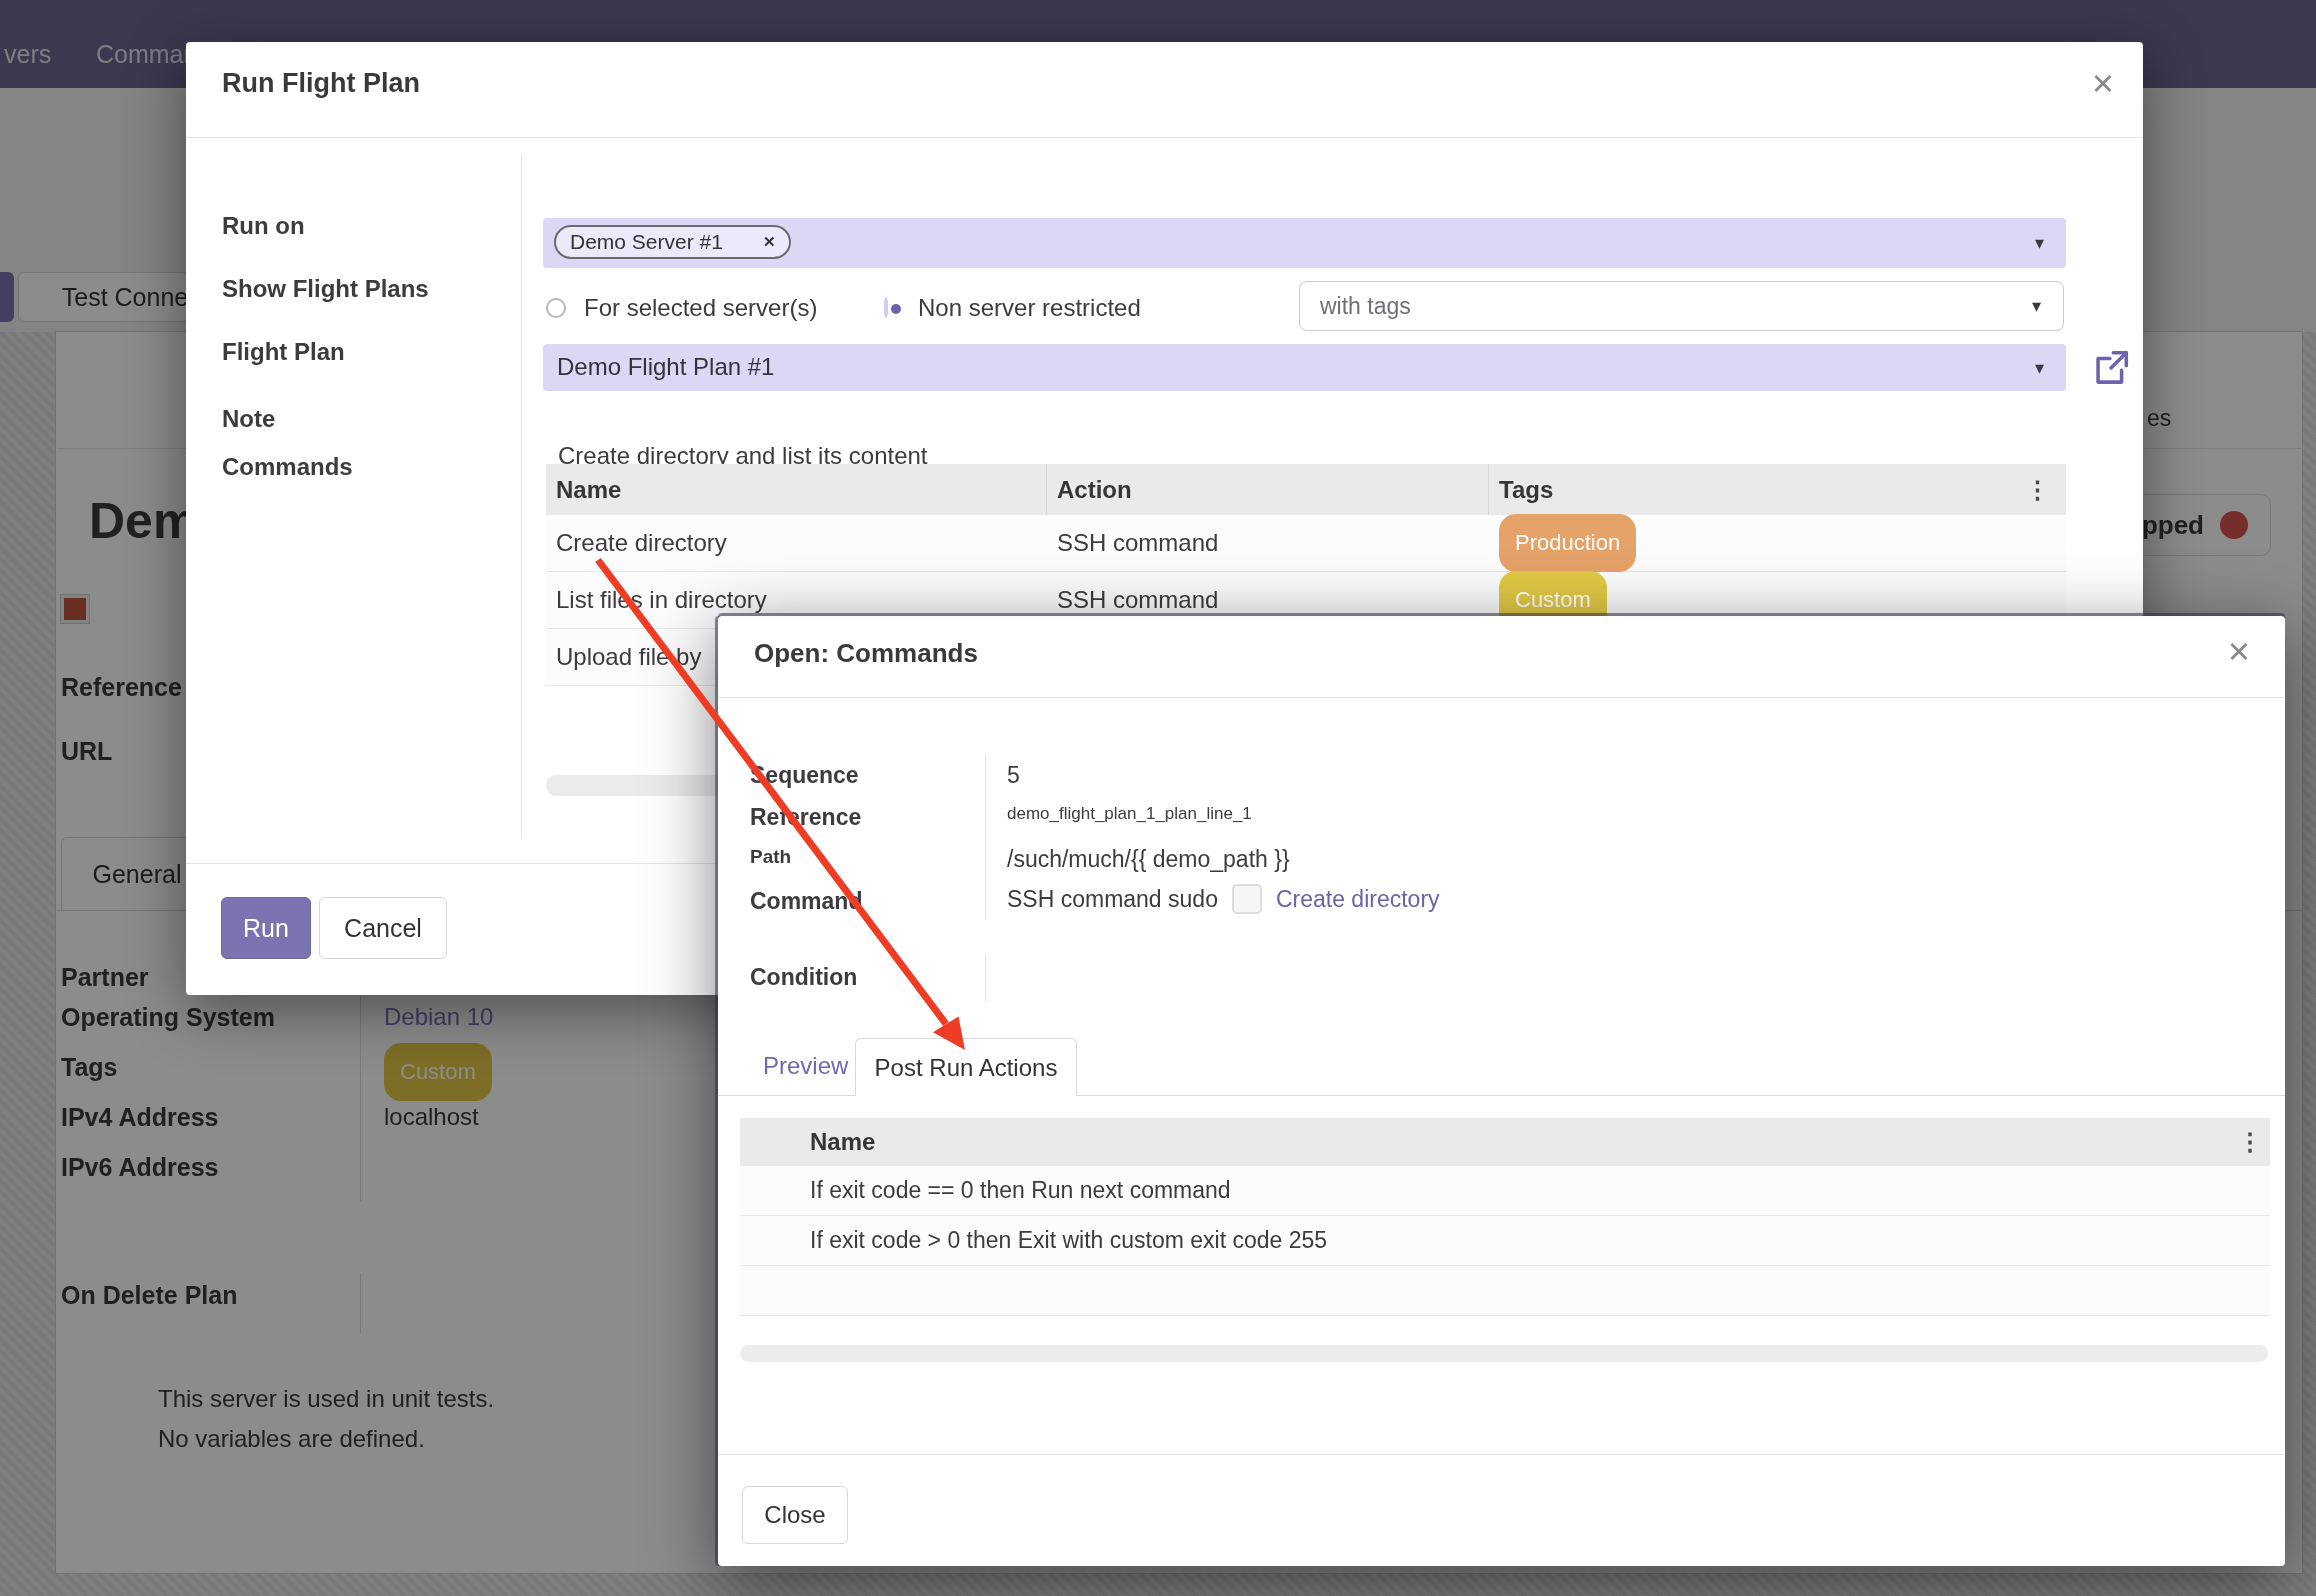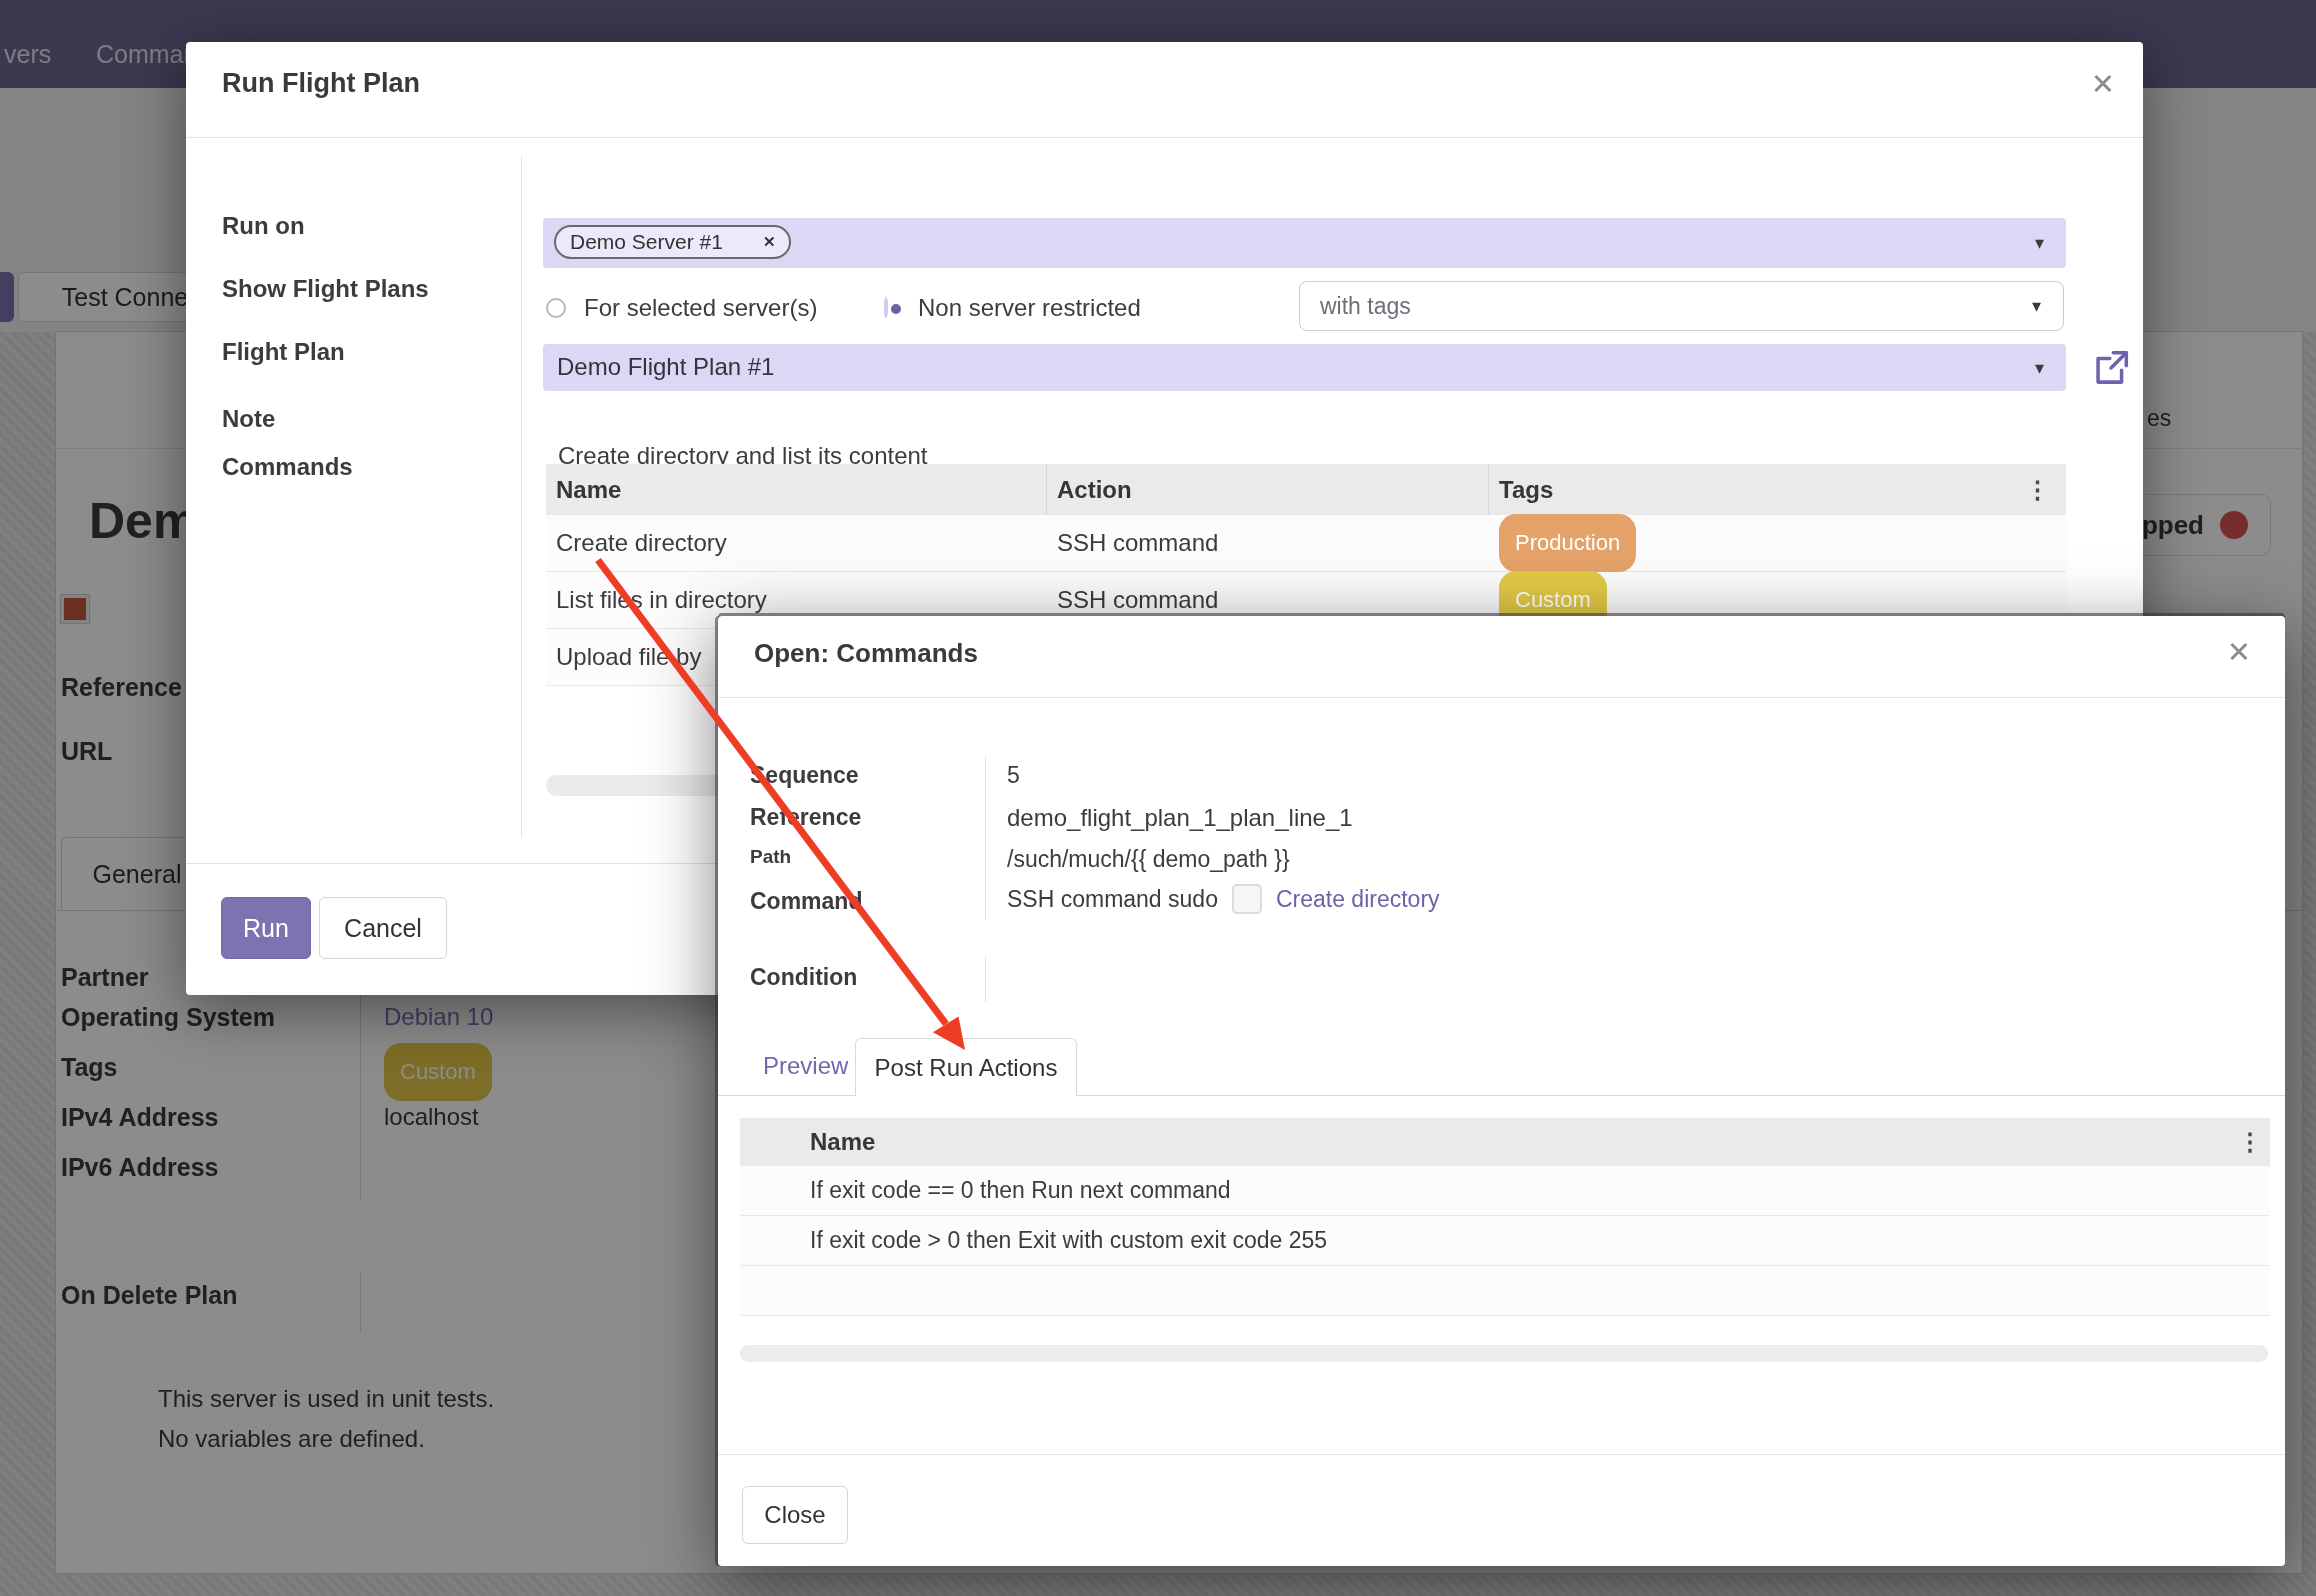--- a/index.html
+++ b/index.html
@@ -194,21 +194,21 @@
 
     <span class="a lbl" style="left:32px;top:146px;font-size:23px;">Sequence</span>
     <span class="a lbl" style="left:32px;top:188px;font-size:23px;">Reference</span>
     <span class="a lbl" style="left:32px;top:230px;font-size:19px;">Path</span>
     <span class="a lbl" style="left:32px;top:272px;font-size:23px;">Command</span>
     <span class="a lbl" style="left:32px;top:348px;font-size:23px;">Condition</span>
     <div class="a vline" style="left:267px;top:140px;height:164px;"></div>
     <div class="a vline" style="left:267px;top:340px;height:46px;"></div>
 
     <span class="a txt" style="left:289px;top:146px;font-size:23px;">5</span>
-    <span class="a txt" style="left:289px;top:188px;font-size:24px;">demo_flight_plan_1_plan_line_1</span>
+    <span class="a txt" style="left:289px;top:188px;font-size:17px;">demo_flight_plan_1_plan_line_1</span>
     <span class="a txt" style="left:289px;top:230px;font-size:23px;">/such/much/{{ demo_path }}</span>
     <div class="a" style="left:289px;top:268px;display:flex;align-items:center;gap:14px;">
       <span class="txt" style="font-size:23px;">SSH command sudo</span>
       <span class="checkbox"></span>
       <span class="link">Create directory</span>
     </div>
     <span class="a txt" style="left:289px;top:348px;font-size:23px;"></span>
 
     <span class="a" style="left:45px;top:436px;font-size:24px;color:#6f68ad;white-space:nowrap;">Preview</span>
     <div class="a tabbox" style="left:137px;top:422px;width:222px;height:58px;">

